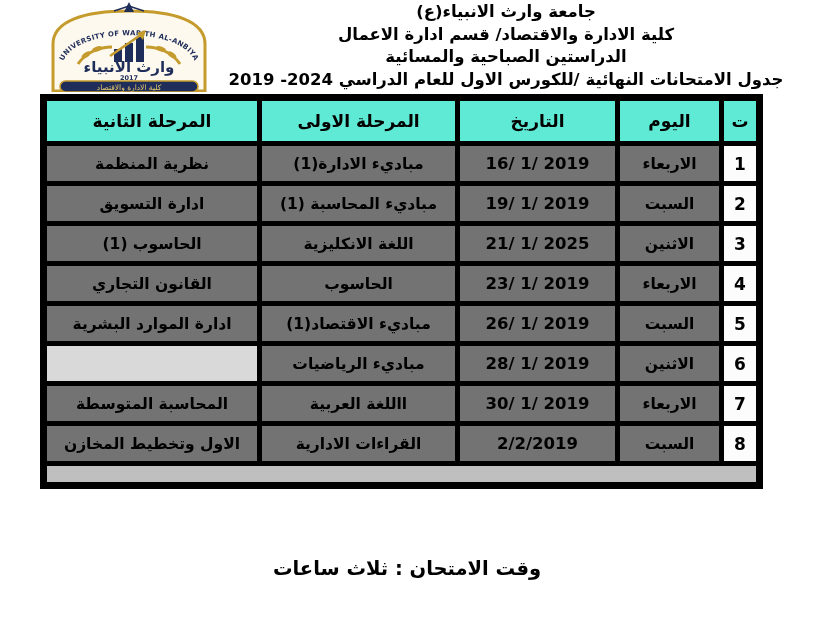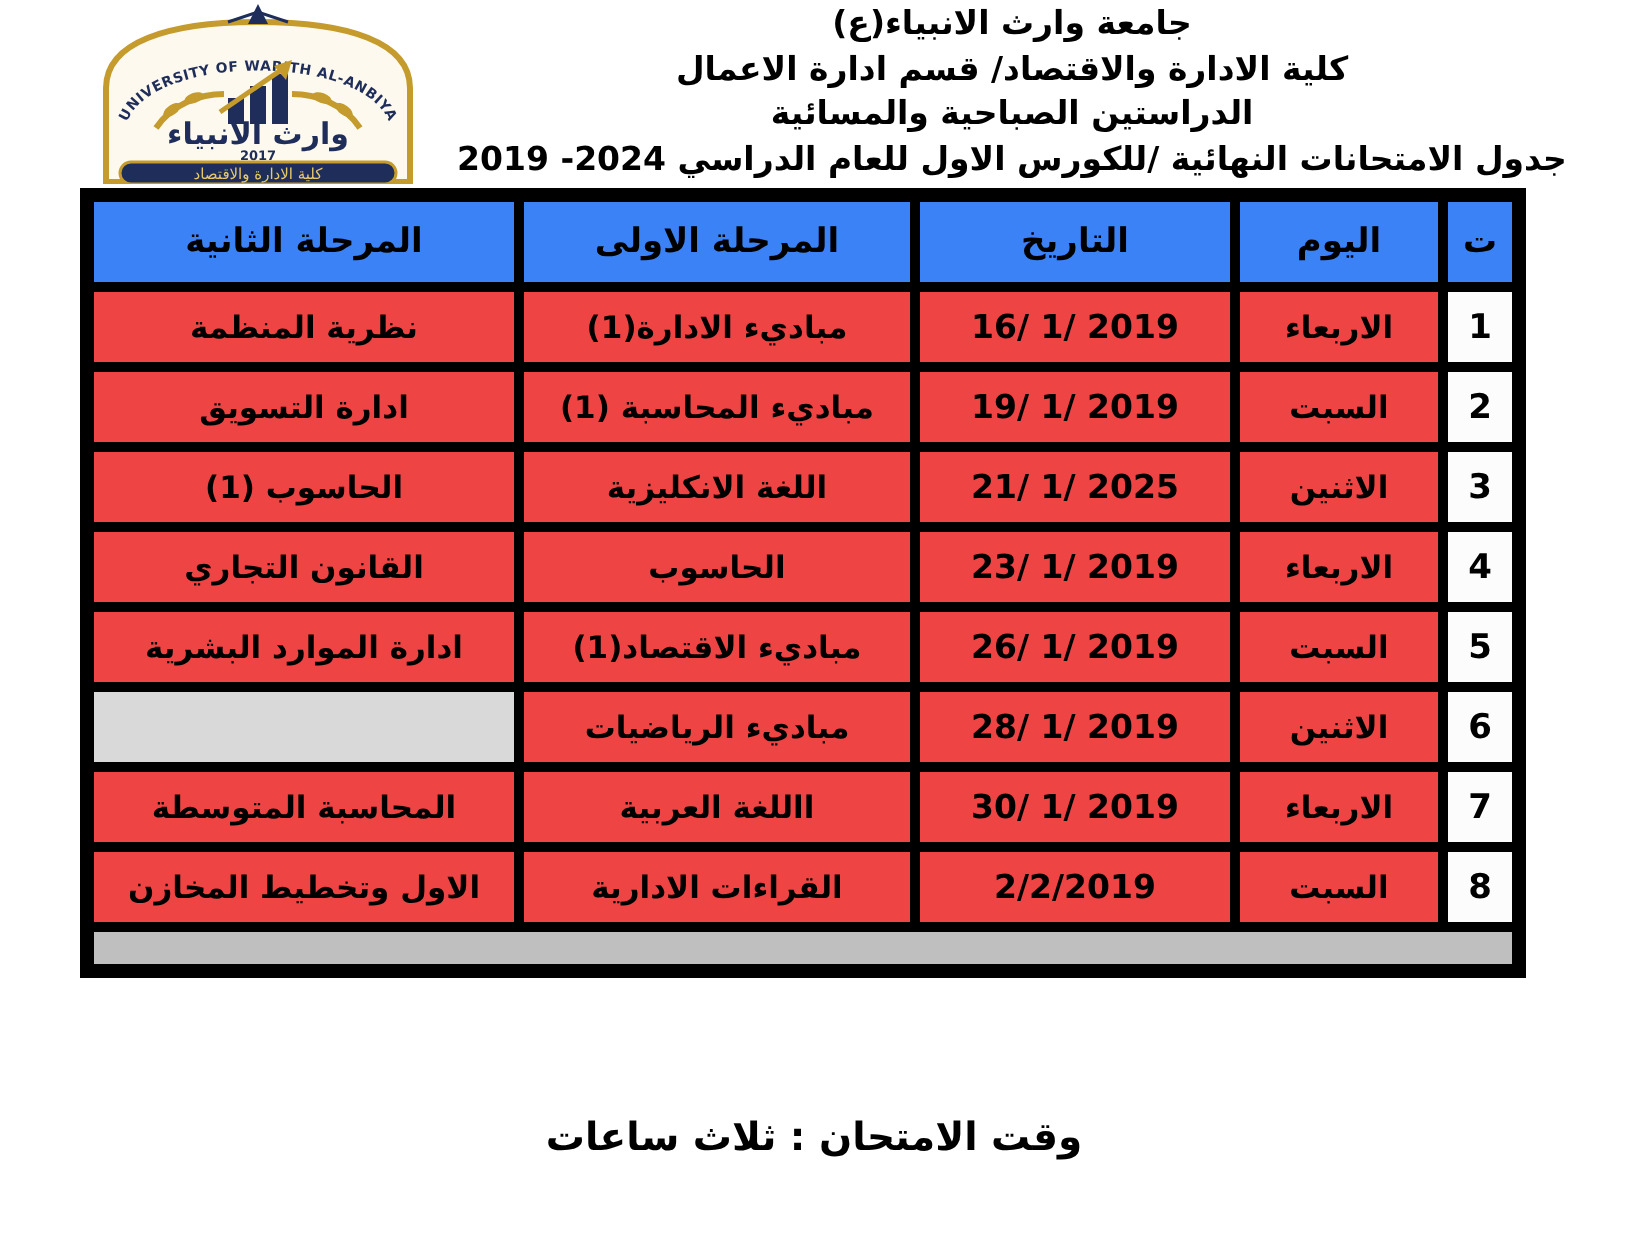--- a/index.html
+++ b/index.html
@@ -45,22 +45,22 @@
     table-layout: fixed;
   }
   table.exam-table td, table.exam-table th {
     border: 5px solid #000000;
     text-align: center;
     vertical-align: middle;
     font-weight: 700;
     overflow: hidden;
   }
   table.exam-table { border: 7px solid #000000; }
-  th.hdr { height: 46px; background: #3b82f6; font-size: 17px; }
-  td.cell { height: 40px; background: #ef4444; font-size: 15.5px; }
+  th.hdr { height: 46px; background: #5eead4; font-size: 17px; }
+  td.cell { height: 40px; background: #737373; font-size: 15.5px; }
   td.no-cell { background: #fcfcfc; font-size: 17px; font-weight: 700; }
   td.date-cell { direction: ltr; font-size: 16.5px; }
   td.cell-empty { background: #d9d9d9; }
   td.band { height: 22px; background: #bfbfbf; }
   
   .doc-footer {
     position: absolute;
     top: 551px;
     left: 0;
     width: 100%;

